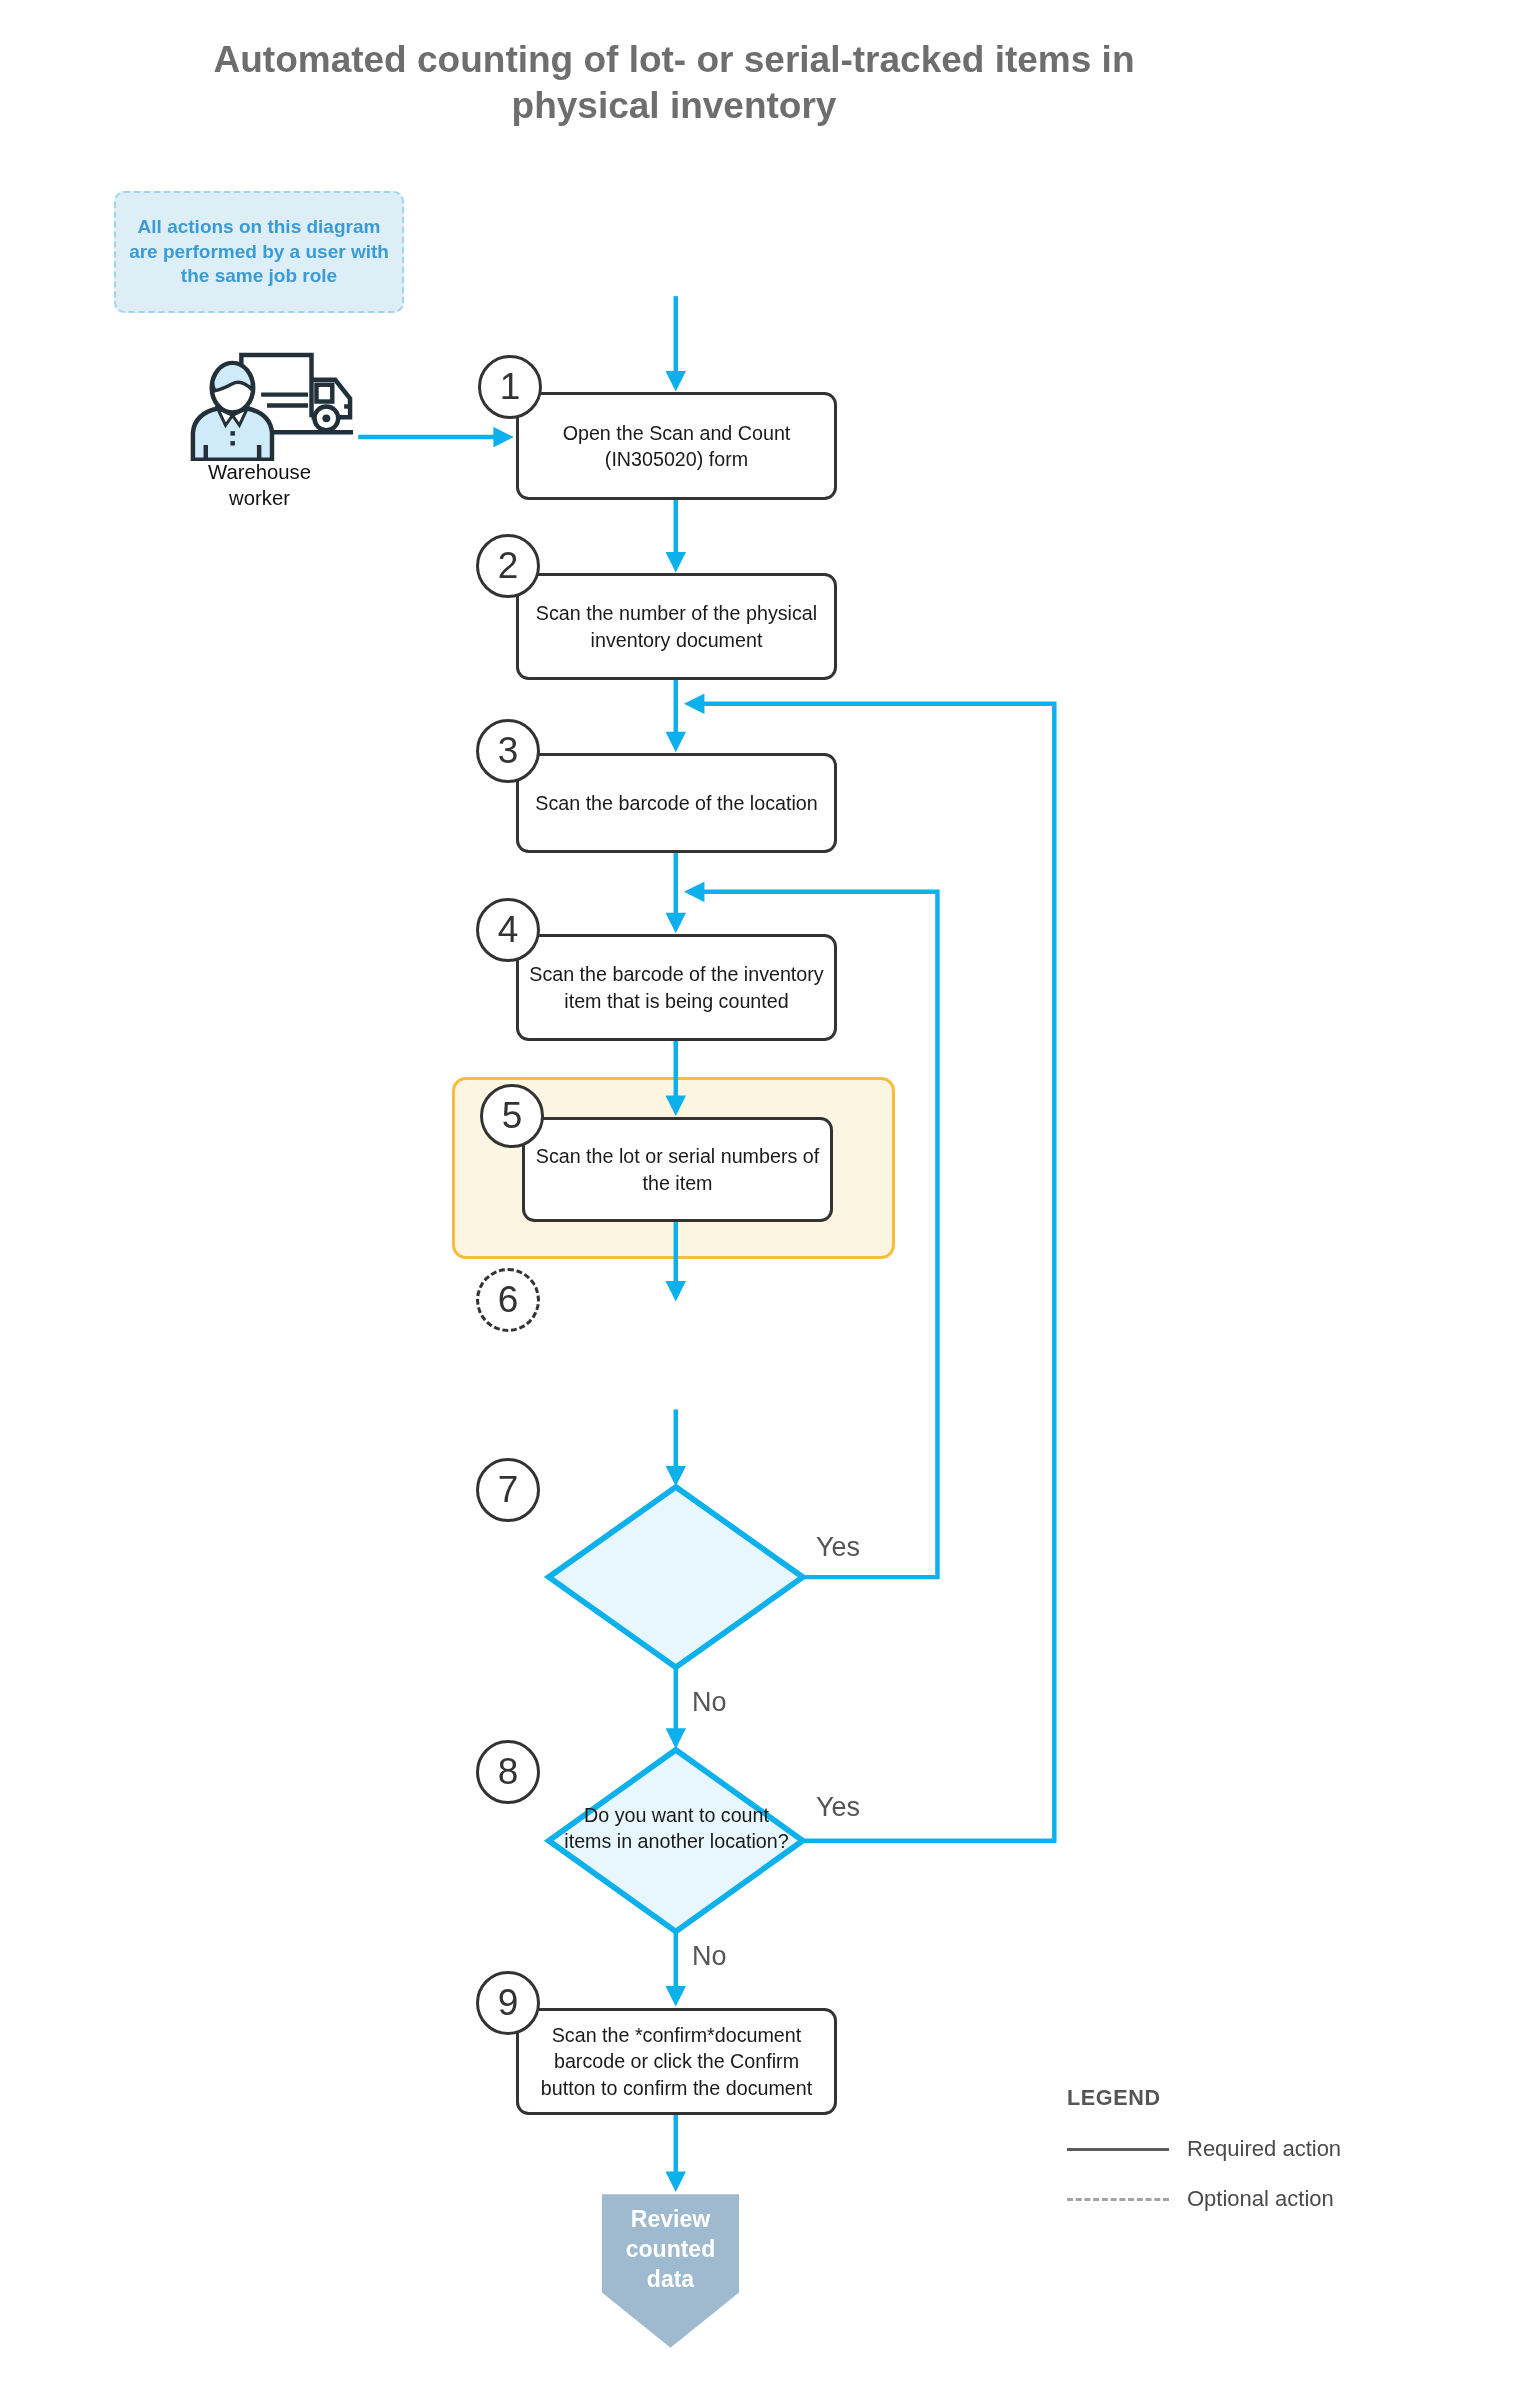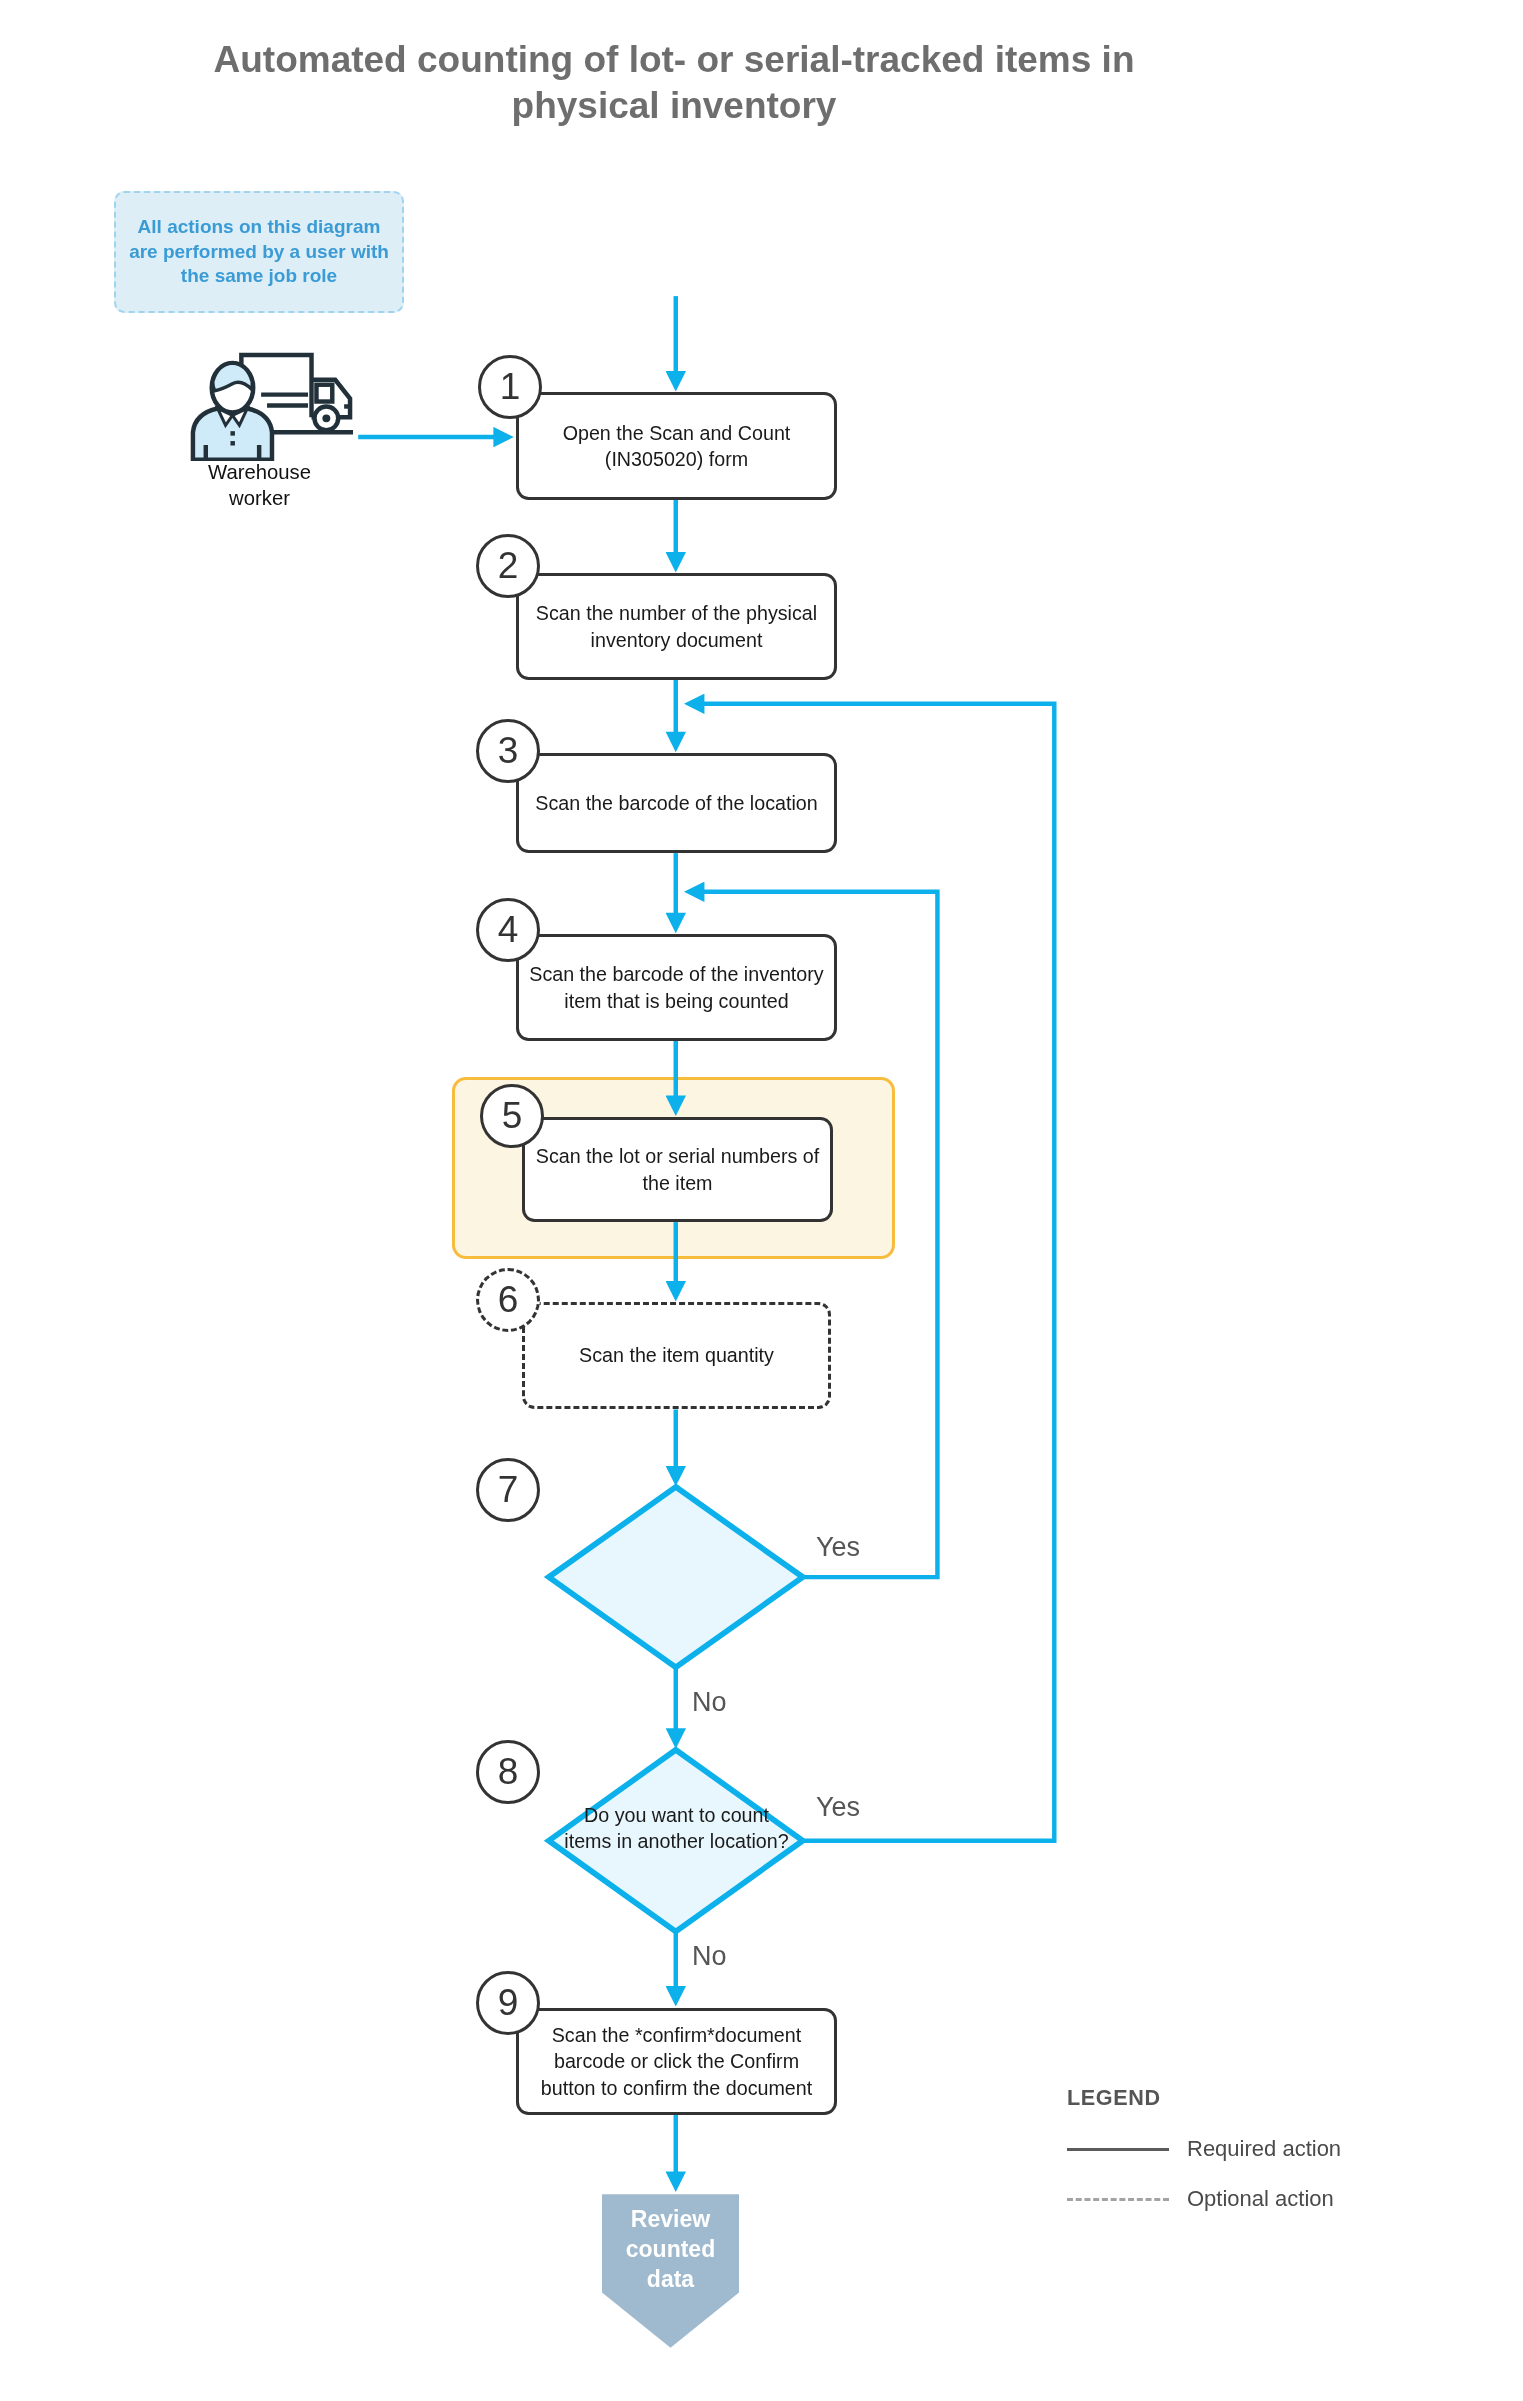--- a/index.html
+++ b/index.html
@@ -168,23 +168,20 @@
   </div>
   <div class="box" style="left:516px; top:934px; width:321px; height:107px;">
     <span>Scan the barcode of the inventory item that is being counted</span>
   </div>
   <div class="box" style="left:516px; top:753px; width:321px; height:100px;">
     <span>Scan the barcode of the location</span>
   </div>
   <div class="box" style="left:522px; top:1117px; width:311px; height:105px;">
     <span>Scan the lot or serial numbers of the item</span>
   </div>
-  <div class="box dashed" style="left:522px; top:1302px; width:309px; height:107px;">
-    <span>Scan the item quantity</span>
-  </div>
   <div class="box" style="left:516px; top:2008px; width:321px; height:107px;">
     <span>Scan the *confirm*document barcode or click the Confirm button to confirm the document</span>
   </div>
 
   <div class="diamond-label" style="top:1802px;">Do you want to count items in another location?</div>
 
   <div class="branch-label" style="left:816px; top:1532px;">Yes</div>
   <div class="branch-label" style="left:692px; top:1687px;">No</div>
   <div class="branch-label" style="left:816px; top:1792px;">Yes</div>
   <div class="branch-label" style="left:692px; top:1941px;">No</div>

